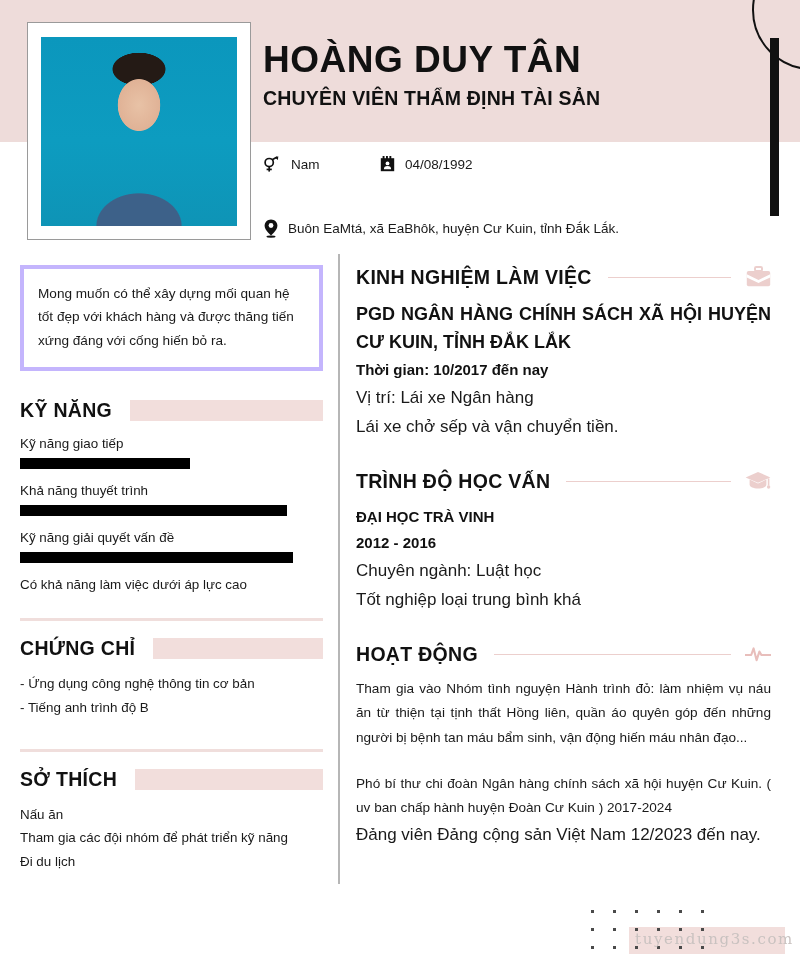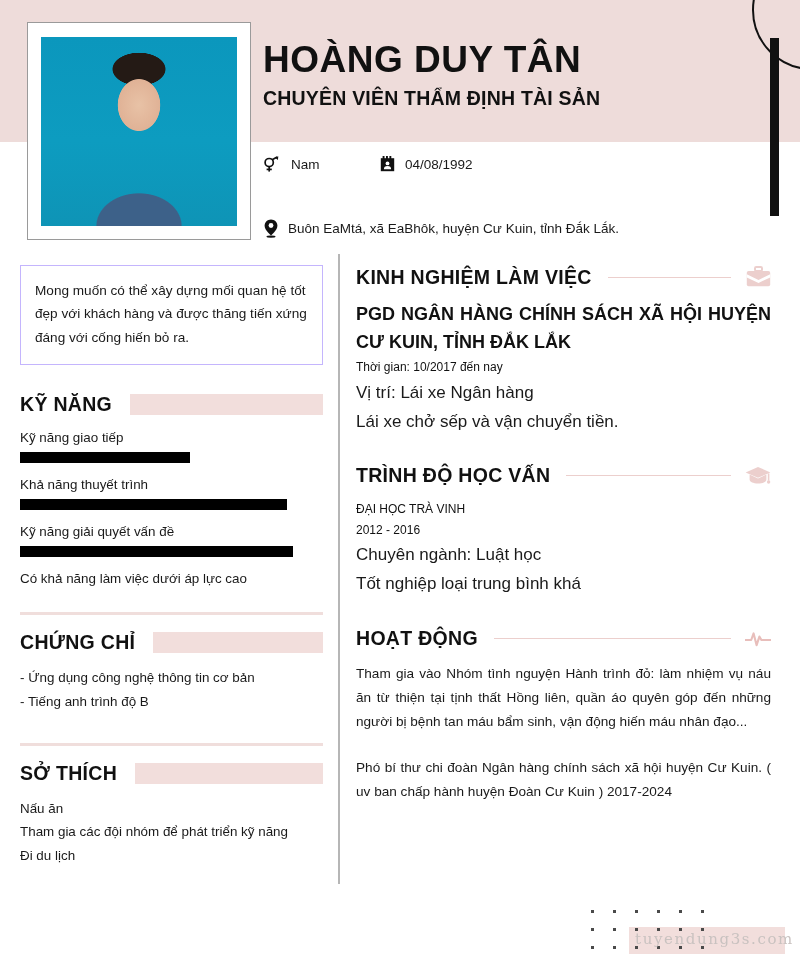--- a/index.html
+++ b/index.html
@@ -67,21 +67,21 @@
   .divider-v {
     position: absolute; left: 338px; top: 254px;
     width: 2px; height: 630px; background: #b6b6b6;
   }
 
   .left-col { position: absolute; left: 20px; top: 265px; width: 303px; }
   .right-col { position: absolute; left: 356px; top: 265px; width: 415px; }
 
   
   .objective {
-    border: 1px solid #c4b5fd; padding: 13px 14px 15px 14px;
+    border: 4px solid #c4b5fd; padding: 13px 14px 15px 14px;
     font-size: 13.6px; line-height: 1.72; color: #1a1a1a;
   }
 
   
   .l-rule { height: 3px; background: #f0dedc; margin: 0; }
   .l-head {
     display: flex; align-items: center; gap: 0;
     margin-top: 16px;
   }
   .l-head .title {
@@ -103,21 +103,21 @@
     font-size: 19.5px; font-weight: bold; color: #111; letter-spacing: 0.3px; white-space: nowrap;
   }
   .r-head .rule { flex: 1; height: 1px; background: #eccfcd; margin: 0 14px 0 16px; }
   .r-head .r-ico { width: 26px; height: 24px; flex: none; display:flex; align-items:center; justify-content:center; }
 
   .r-body { margin-top: 11px; }
   .r-org {
     font-size: 18px; font-weight: bold; color: #111; line-height: 1.58;
     text-align: justify; text-align-last: left;
   }
-  .r-strong { font-size: 12px; font-weight: normal; color: #111; line-height: 1.72; }
+  .r-strong { font-size: 15px; font-weight: bold; color: #111; line-height: 1.72; }
   .r-line { font-size: 17px; color: #1a1a1a; line-height: 1.72; }
   .r-para { font-size: 13.6px; color: #1a1a1a; line-height: 1.78; text-align: justify; text-align-last: left; }
   .gap-22 { height: 22px; }
   .sec-gap { height: 28px; }
 
   
   .wm-wrap { position: absolute; left: 585px; top: 896px; width: 200px; height: 58px; }
   .wm-pink { position: absolute; left: 44px; top: 31px; width: 156px; height: 27px; background: #f2dedc; }
   .wm-dots { position: absolute; left: 0; top: 0; }
   .wm-dot { position: absolute; width: 3px; height: 3px; background: #4a4a4a; border-radius: 0; }
@@ -285,20 +285,21 @@
       <span class="r-ico">
         <svg width="26" height="18" viewBox="0 0 26 18">
           <polyline points="0.6,10 6.2,10 8.6,3.4 11.6,15.2 14.4,6.6 16.4,10 25.4,10" fill="none" stroke="#e8bebb" stroke-width="2.1" stroke-linejoin="round" stroke-linecap="round"></polyline>
         </svg>
       </span>
     </div>
     <div class="r-body">
       <div class="r-para">Tham gia vào Nhóm tình nguyện Hành trình đỏ: làm nhiệm vụ náu ăn từ thiện tại tịnh thất Hồng liên, quần áo quyên góp đến những người bị bệnh tan máu bẩm sinh, vận động hiến máu nhân đạo...</div>
       <div class="gap-22"></div>
       <div class="r-para">Phó bí thư chi đoàn Ngân hàng chính sách xã hội huyện Cư Kuin. ( uv ban chấp hành huyện Đoàn Cư Kuin ) 2017-2024</div>
+      <div class="r-line">Đảng viên Đảng cộng sản Việt Nam 12/2023 đến nay.</div>
     </div>
   </div>
 
   <div class="wm-wrap">
     <div class="wm-pink"></div>
     <div class="wm-dots">
       <span class="wm-dot" style="left:6px;  top:14px;"></span>
       <span class="wm-dot" style="left:28px; top:14px;"></span>
       <span class="wm-dot" style="left:50px; top:14px;"></span>
       <span class="wm-dot" style="left:72px; top:14px;"></span>

